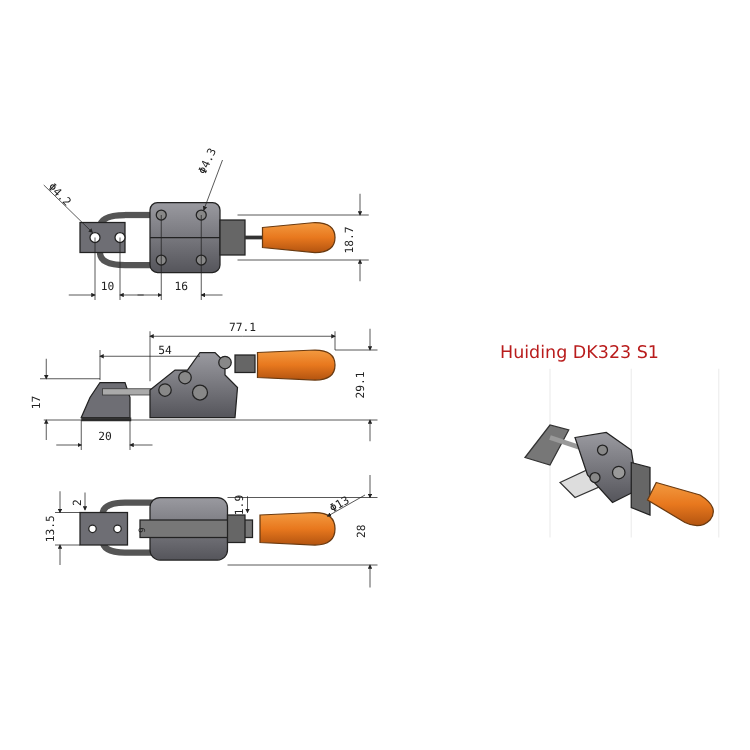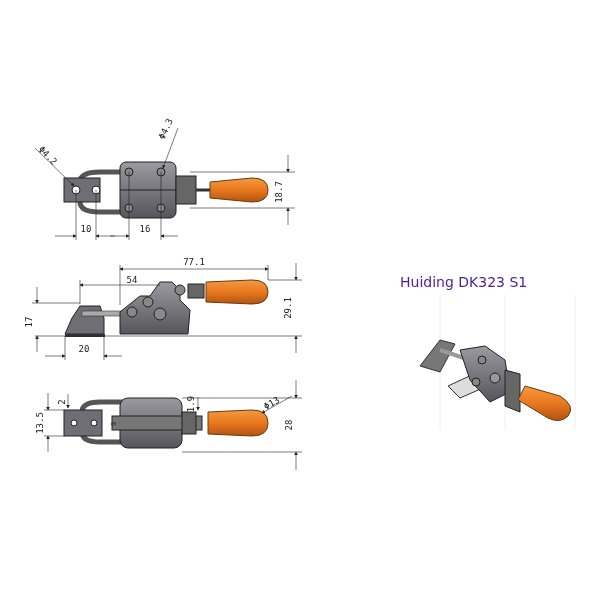--- a/index.html
+++ b/index.html
@@ -1,21 +1,21 @@
 <!DOCTYPE html>
 <html><head>
 <meta charset="utf-8">
 <style>
   html, body { margin: 0; padding: 0; background: #ffffff; }
   body { width: 600px; height: 600px; position: relative; overflow: hidden;
          font-family: "Liberation Sans", sans-serif; }
   svg { position: absolute; left: 0; top: 0; }
   .dim { font-family: "DejaVu Sans Mono", monospace; font-size: 9px; fill: #222; }
   .title { position: absolute; left: 400px; top: 274px; font-family: "DejaVu Sans", sans-serif;
-           font-size: 14px; color: #4c1d95; white-space: nowrap; }
+           font-size: 14px; color: #b91c1c; white-space: nowrap; }
 </style>
 </head>
 <body>
 
 <div class="title">Huiding DK323 S1</div>
 
 <svg width="600" height="600" viewBox="0 0 600 600">
   <defs>
     <marker id="arr" markerWidth="6" markerHeight="6" refX="5" refY="3" orient="auto">
       <path d="M0,0 L6,3 L0,6 z" fill="#222"></path>

